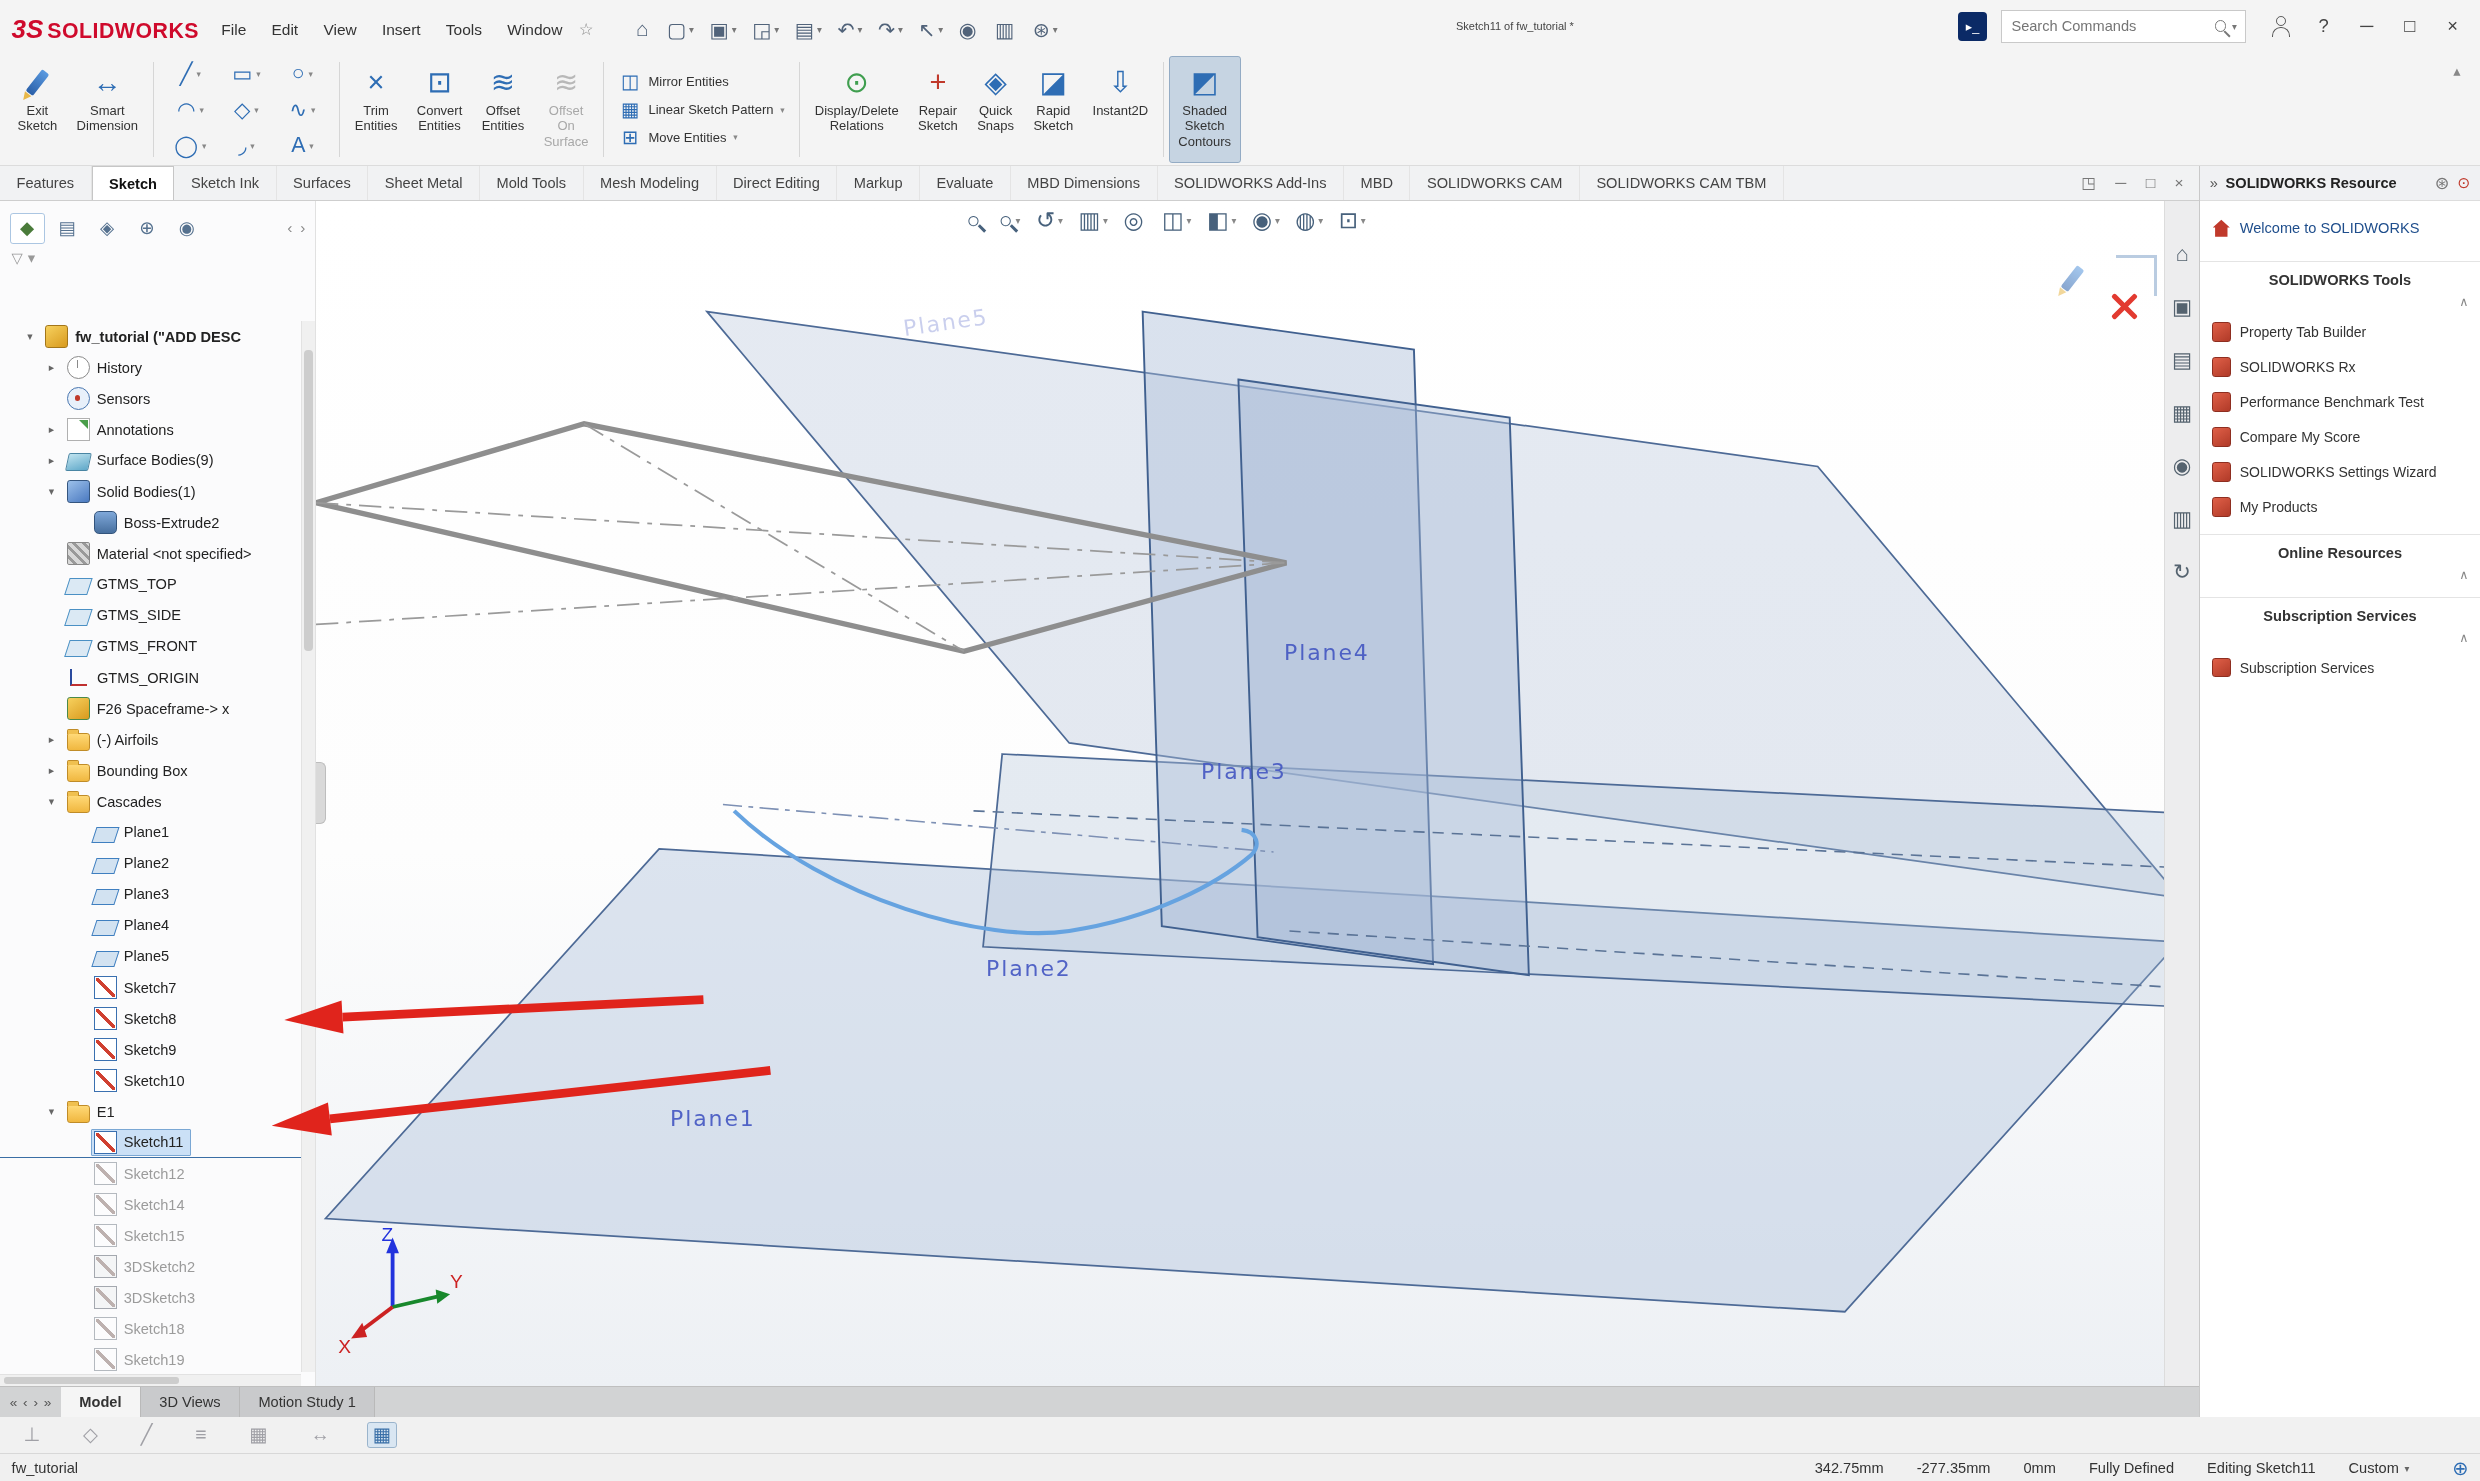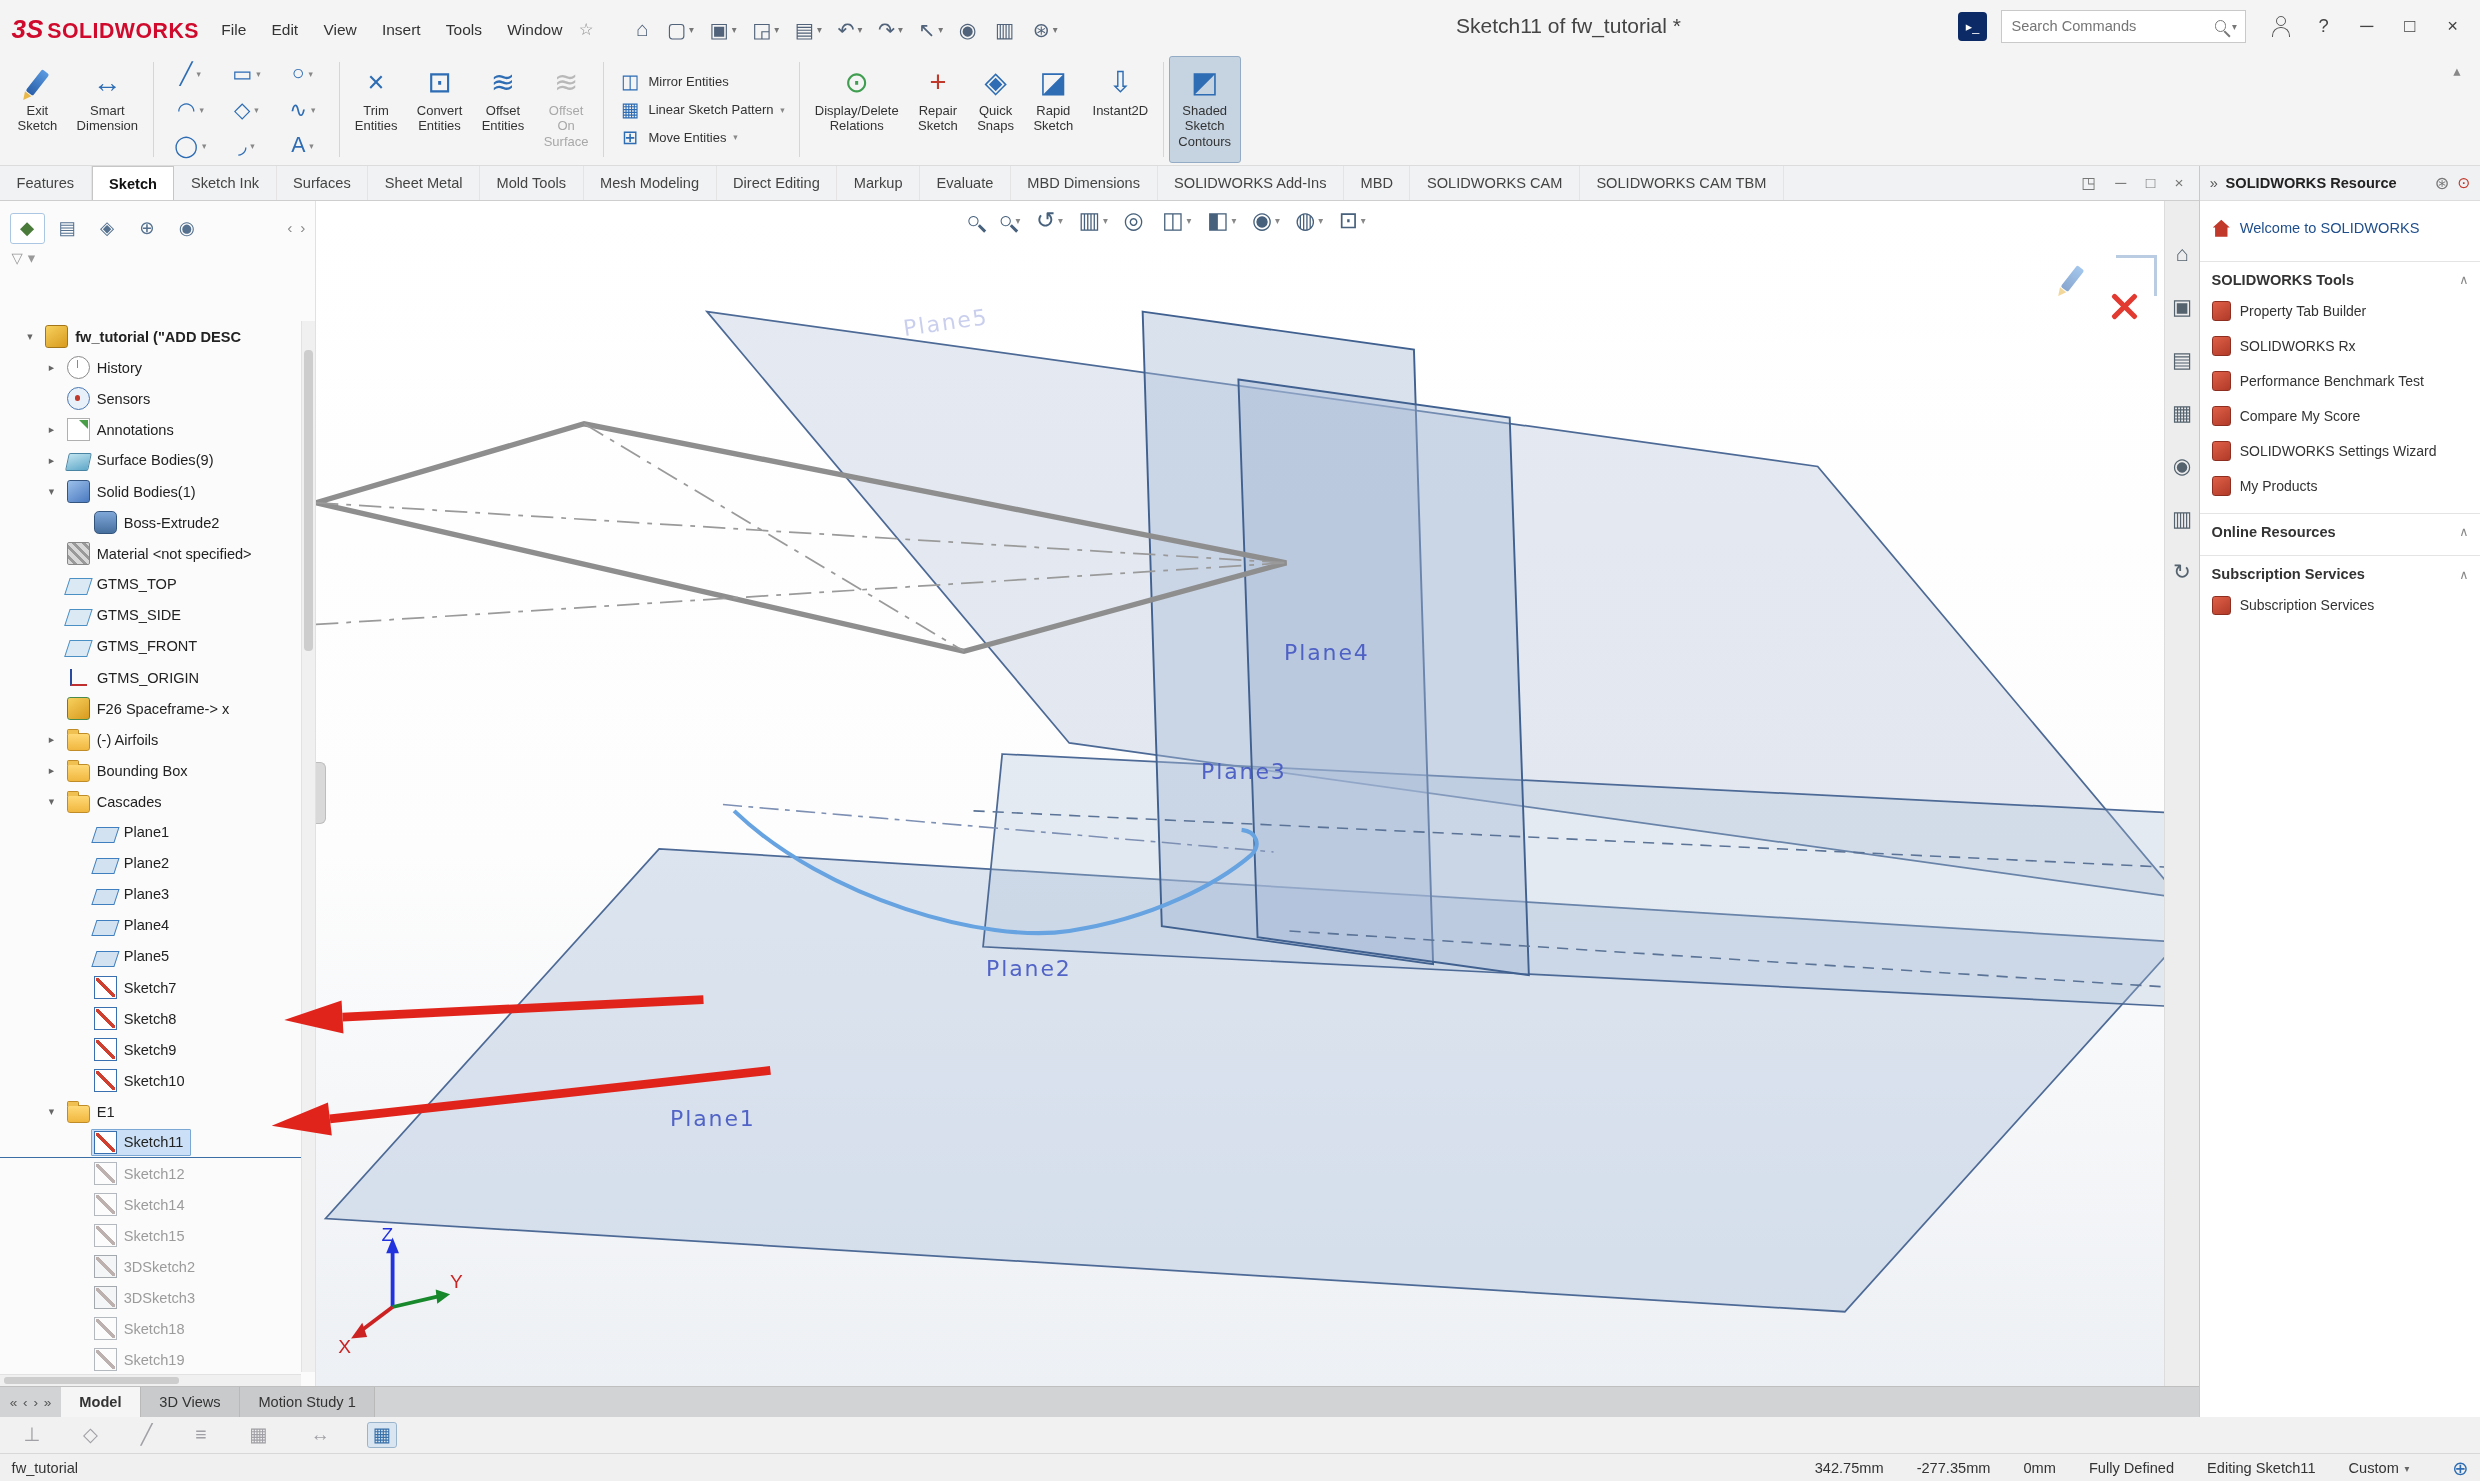--- a/index.html
+++ b/index.html
@@ -10,21 +10,21 @@
   .menubar{position:absolute;left:0;top:0;width:2480px;height:60px;background:#f4f4f4;border-bottom:1px solid #e3e3e3;display:flex;align-items:center;}
   .logo{display:flex;align-items:baseline;padding:0 9.7px 0 11.6px;}
   .logo-mark{color:#cf0a2c;font-weight:bold;font-style:italic;font-size:26px;margin-right:3.9px;}
   .logo-text{color:#cf0a2c;font-weight:bold;font-size:21.3px;letter-spacing:0.5px;}
   .menu-item{padding:0 12.6px;font-size:15.5px;color:#333;cursor:default;}
   .pin-glyph{color:#888;font-size:16.5px;margin:0 9.7px 0 3.9px;}
   .qtb{display:flex;align-items:center;margin-left:25px;}
   .tb-btn{display:flex;align-items:center;padding:0 7.8px;height:39px;}
   .tb-g{font-size:20.4px;color:#51637a;}
   .tb-c{font-size:9.7px;color:#777;margin-left:2.9px;}
-  .doc-title{position:absolute;left:1456px;top:0;height:52px;display:flex;align-items:center;font-size:21px;color:#444;}
+  .doc-title{position:absolute;left:1456px;top:0;height:52px;display:flex;align-items:center;font-size:11px;color:#444;}
   .mb-right{position:absolute;right:5.8px;top:0;height:52px;display:flex;align-items:center;gap:13.6px;}
   .exp-icon{width:29px;height:29px;background:#0b2a66;color:#fff;border-radius:3.9px;font-size:12.6px;display:flex;align-items:center;justify-content:center;}
   .searchbox{width:245px;height:33px;background:#fff;border:1px solid #c9c9c9;display:flex;align-items:center;padding:0 7.8px;gap:5.8px;}
   .searchbox input{border:none;outline:none;flex:1;font-size:14.6px;color:#6d28d9;font-family:"Liberation Sans",sans-serif;background:transparent;min-width:0;}
   .mag{width:11.6px;height:11.6px;border:1.9px solid #777;border-radius:50%;position:relative;flex:none;}
   .mag::after{content:"";position:absolute;width:1.9px;height:7.8px;background:#777;transform:rotate(-45deg);left:10.7px;top:8.7px;}
   .sb-caret{font-size:9.7px;color:#777;}
   .rc{display:flex;align-items:center;}
   .rc-btn{width:43px;height:52px;display:flex;align-items:center;justify-content:center;font-size:18.4px;color:#444;}
   .person{width:21.3px;height:21.3px;position:relative;}
@@ -122,21 +122,21 @@
 
   
   .strip{position:absolute;left:2164px;top:201px;width:35px;height:1185px;background:#ededee;border-left:1px solid #dcdcdc;display:flex;flex-direction:column;align-items:center;padding-top:41px;gap:27px;color:#55636f;font-size:21.3px;}
   .taskpane{position:absolute;left:2199px;top:166px;width:281px;height:1251px;background:#fff;border-left:1px solid #c9c9c9;}
   .tp-head{height:35px;display:flex;align-items:center;gap:7.8px;padding:0 9.7px;background:#f0f1f3;border-bottom:1px solid #ddd;font-size:14.6px;color:#222;font-weight:bold;}
   .tp-chev{color:#555;font-weight:normal;}
   .tp-title{white-space:nowrap;overflow:hidden;max-width:171px;}
   .tp-gear{margin-left:auto;color:#777;font-size:17.5px;font-weight:normal;}
   .tp-pin{color:#c0392b;font-size:15.5px;font-weight:normal;}
   .tp-welcome{display:flex;gap:8.7px;align-items:center;padding:17.5px 11.6px 13.6px;font-size:14.6px;color:#1f4e8c;}
-  .tp-sec-head{display:flex;align-items:center;gap:5.8px;padding:9.7px 11.6px 5.8px;font-size:14.6px;font-weight:bold;color:#333;border-top:1px solid #e4e4e4;margin-top:9.7px;}
+  .tp-sec-head{display:flex;align-items:center;gap:5.8px;padding:9.7px 11.6px 5.8px;font-size:14.6px;font-weight:bold;color:#333;border-top:1px solid #e4e4e4;margin-top:9.7px;flex-direction:column;}
   .tp-sec-chev{margin-left:auto;color:#888;font-weight:normal;font-size:12.6px;}
   .tp-item{display:flex;gap:8.7px;align-items:center;padding:7.8px 11.6px;font-size:14px;color:#333;}
   .tp-ic{width:19.4px;height:19.4px;border-radius:2.9px;flex:none;}
   .tpa{background:linear-gradient(145deg,#e06048,#b03a28);border:1px solid #8e2e20;}
   .tpb{background:linear-gradient(145deg,#4a6fd0,#24348e);border:1px solid #1c2a6e;}
   .tp-home{background:#c0392b;clip-path:polygon(50% 6%,94% 46%,82% 46%,82% 94%,18% 94%,18% 46%,6% 46%);border-radius:0;}
 
   
   .modeltabs{position:absolute;left:0;top:1386px;width:2199px;height:31px;background:#d2d3d4;border-top:1px solid #bfbfbf;display:flex;align-items:stretch;}
   .mnav{display:flex;align-items:center;gap:5.8px;padding:0 9.7px;color:#555;font-size:13.6px;}

